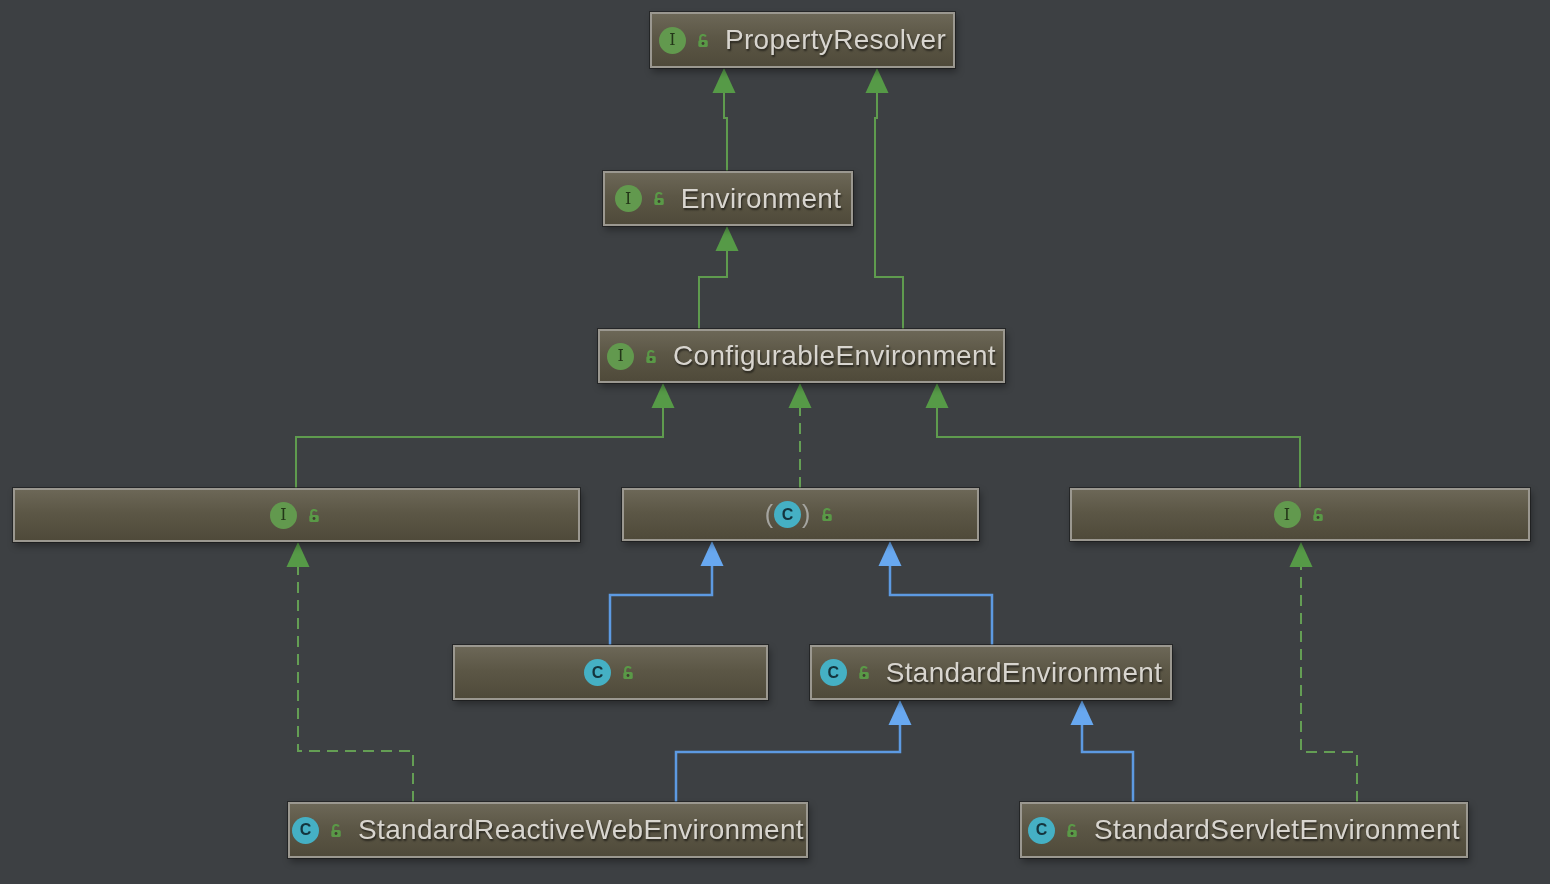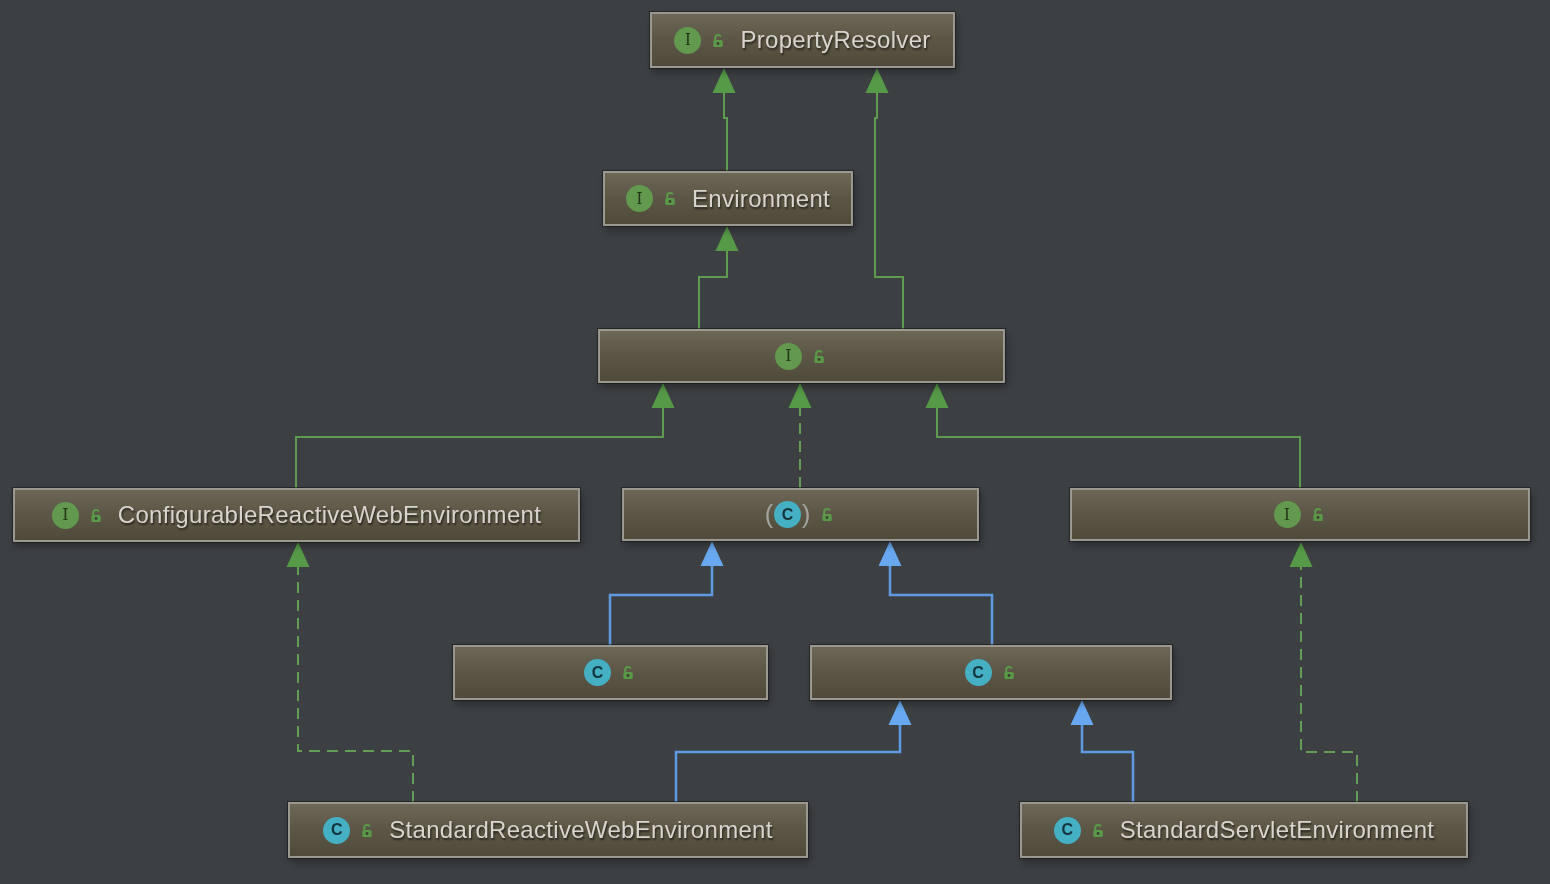--- a/index.html
+++ b/index.html
@@ -10,21 +10,21 @@
   svg.edges{position:absolute;left:0;top:0;width:1550px;height:884px;}
 
   .node{
     position:absolute;box-sizing:border-box;
     display:flex;align-items:center;justify-content:center;
     border:2px solid #9b9890;
     background:linear-gradient(180deg,#6c6757 0%,#5c5746 45%,#4f4a3a 100%);
     box-shadow:0 0 0 1px rgba(20,20,20,.55), 2px 4px 7px rgba(0,0,0,.35);
   }
   .node .label{
-    color:#d8d5cf;font-size:24px;letter-spacing:.3px;white-space:nowrap;
+    color:#d8d5cf;font-size:28px;letter-spacing:.3px;white-space:nowrap;
     margin-left:13px;text-shadow:1px 2px 2px rgba(0,0,0,.55);
   }
   .badge{
     width:27px;height:27px;border-radius:50%;flex:0 0 auto;
     display:flex;align-items:center;justify-content:center;
     font-size:16px;line-height:1;
   }
   .badge.iface{background:#62994e;color:#233618;font-family:"DejaVu Serif",serif;}
   .badge.cls{background:#45b0c4;color:#14343d;font-family:"Liberation Sans",sans-serif;font-weight:bold;}
   .abstract-wrap{display:flex;align-items:center;}
@@ -126,30 +126,30 @@
     <span class="label">Environment</span>
   </div>
 
   <div class="node n2">
     <span class="badge iface">I</span>
     <svg class="lock" width="17" height="17" viewBox="0 0 18 18">
         <path d="M5.5 9 V6.4 a3.2 3.2 0 0 1 6 -1.6" fill="none" stroke="#5a9947" stroke-width="2.2"></path>
         <rect x="3.5" y="8.6" width="10" height="7.4" rx="1.8" fill="#5a9947"></rect>
         <circle cx="8.5" cy="12.2" r="1.5" fill="#3f3c30"></circle>
       </svg>
+    <span class="label">ConfigurableEnvironment</span>
   </div>
 
   <div class="node n3">
     <span class="badge iface">I</span>
     <svg class="lock" width="17" height="17" viewBox="0 0 18 18">
         <path d="M5.5 9 V6.4 a3.2 3.2 0 0 1 6 -1.6" fill="none" stroke="#5a9947" stroke-width="2.2"></path>
         <rect x="3.5" y="8.6" width="10" height="7.4" rx="1.8" fill="#5a9947"></rect>
         <circle cx="8.5" cy="12.2" r="1.5" fill="#3f3c30"></circle>
       </svg>
-    <span class="label">ConfigurableReactiveWebEnvironment</span>
   </div>
 
   <div class="node n4">
     <span class="abstract-wrap">
         <span class="badge cls">C</span>
       </span>
     <svg class="lock" width="17" height="17" viewBox="0 0 18 18">
         <path d="M5.5 9 V6.4 a3.2 3.2 0 0 1 6 -1.6" fill="none" stroke="#5a9947" stroke-width="2.2"></path>
         <rect x="3.5" y="8.6" width="10" height="7.4" rx="1.8" fill="#5a9947"></rect>
         <circle cx="8.5" cy="12.2" r="1.5" fill="#3f3c30"></circle>
@@ -174,20 +174,21 @@
       </svg>
   </div>
 
   <div class="node n7">
     <span class="badge cls">C</span>
     <svg class="lock" width="17" height="17" viewBox="0 0 18 18">
         <path d="M5.5 9 V6.4 a3.2 3.2 0 0 1 6 -1.6" fill="none" stroke="#5a9947" stroke-width="2.2"></path>
         <rect x="3.5" y="8.6" width="10" height="7.4" rx="1.8" fill="#5a9947"></rect>
         <circle cx="8.5" cy="12.2" r="1.5" fill="#3f3c30"></circle>
       </svg>
+    <span class="label">StandardEnvironment</span>
   </div>
 
   <div class="node n8">
     <span class="badge cls">C</span>
     <svg class="lock" width="17" height="17" viewBox="0 0 18 18">
         <path d="M5.5 9 V6.4 a3.2 3.2 0 0 1 6 -1.6" fill="none" stroke="#5a9947" stroke-width="2.2"></path>
         <rect x="3.5" y="8.6" width="10" height="7.4" rx="1.8" fill="#5a9947"></rect>
         <circle cx="8.5" cy="12.2" r="1.5" fill="#3f3c30"></circle>
       </svg>
     <span class="label">StandardReactiveWebEnvironment</span>

